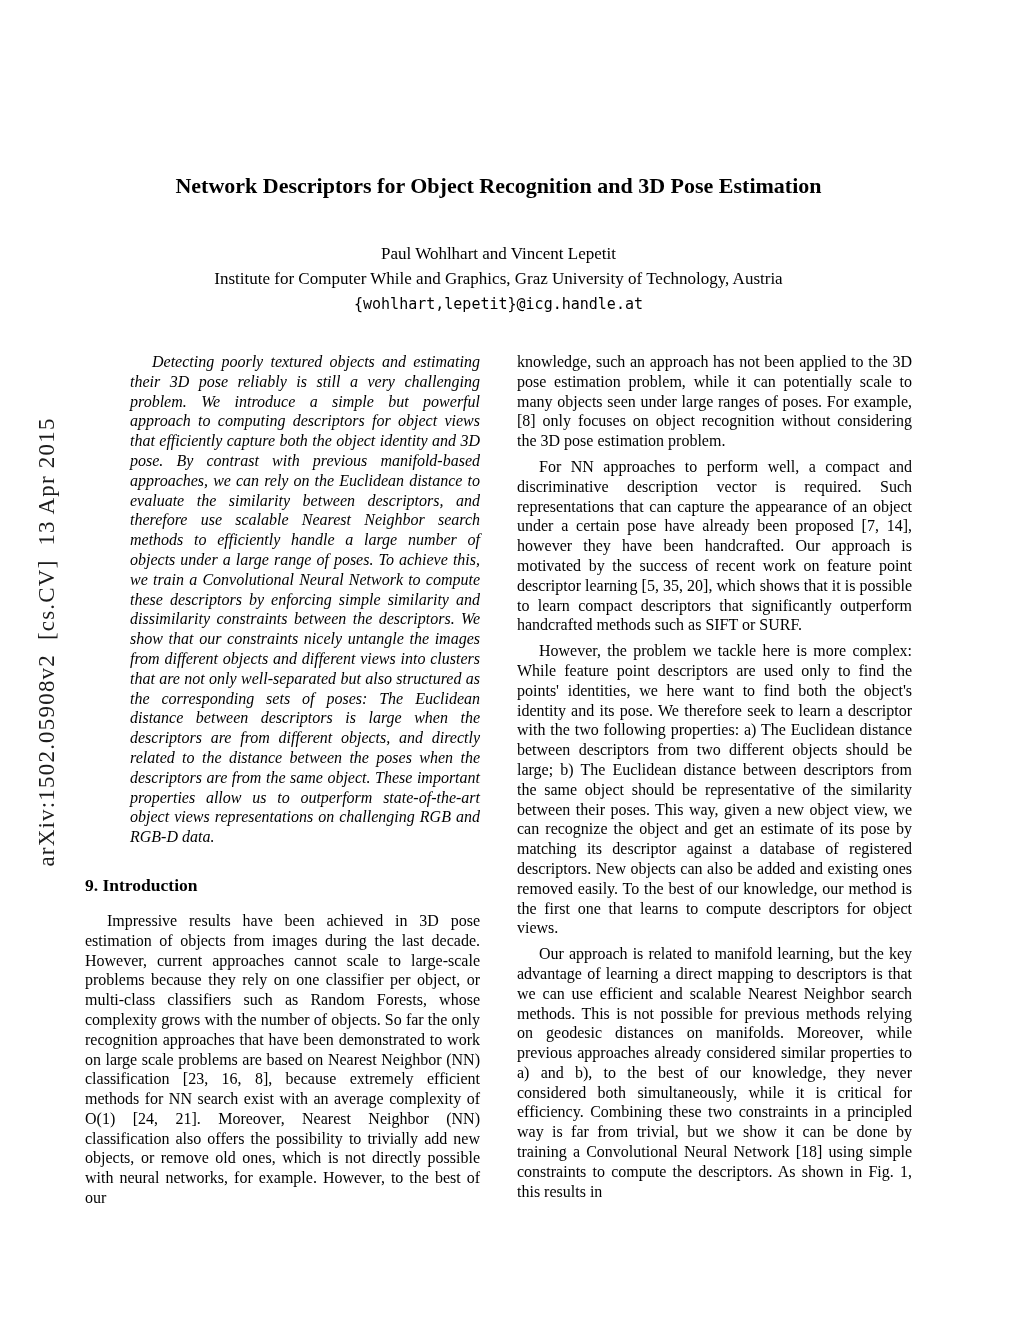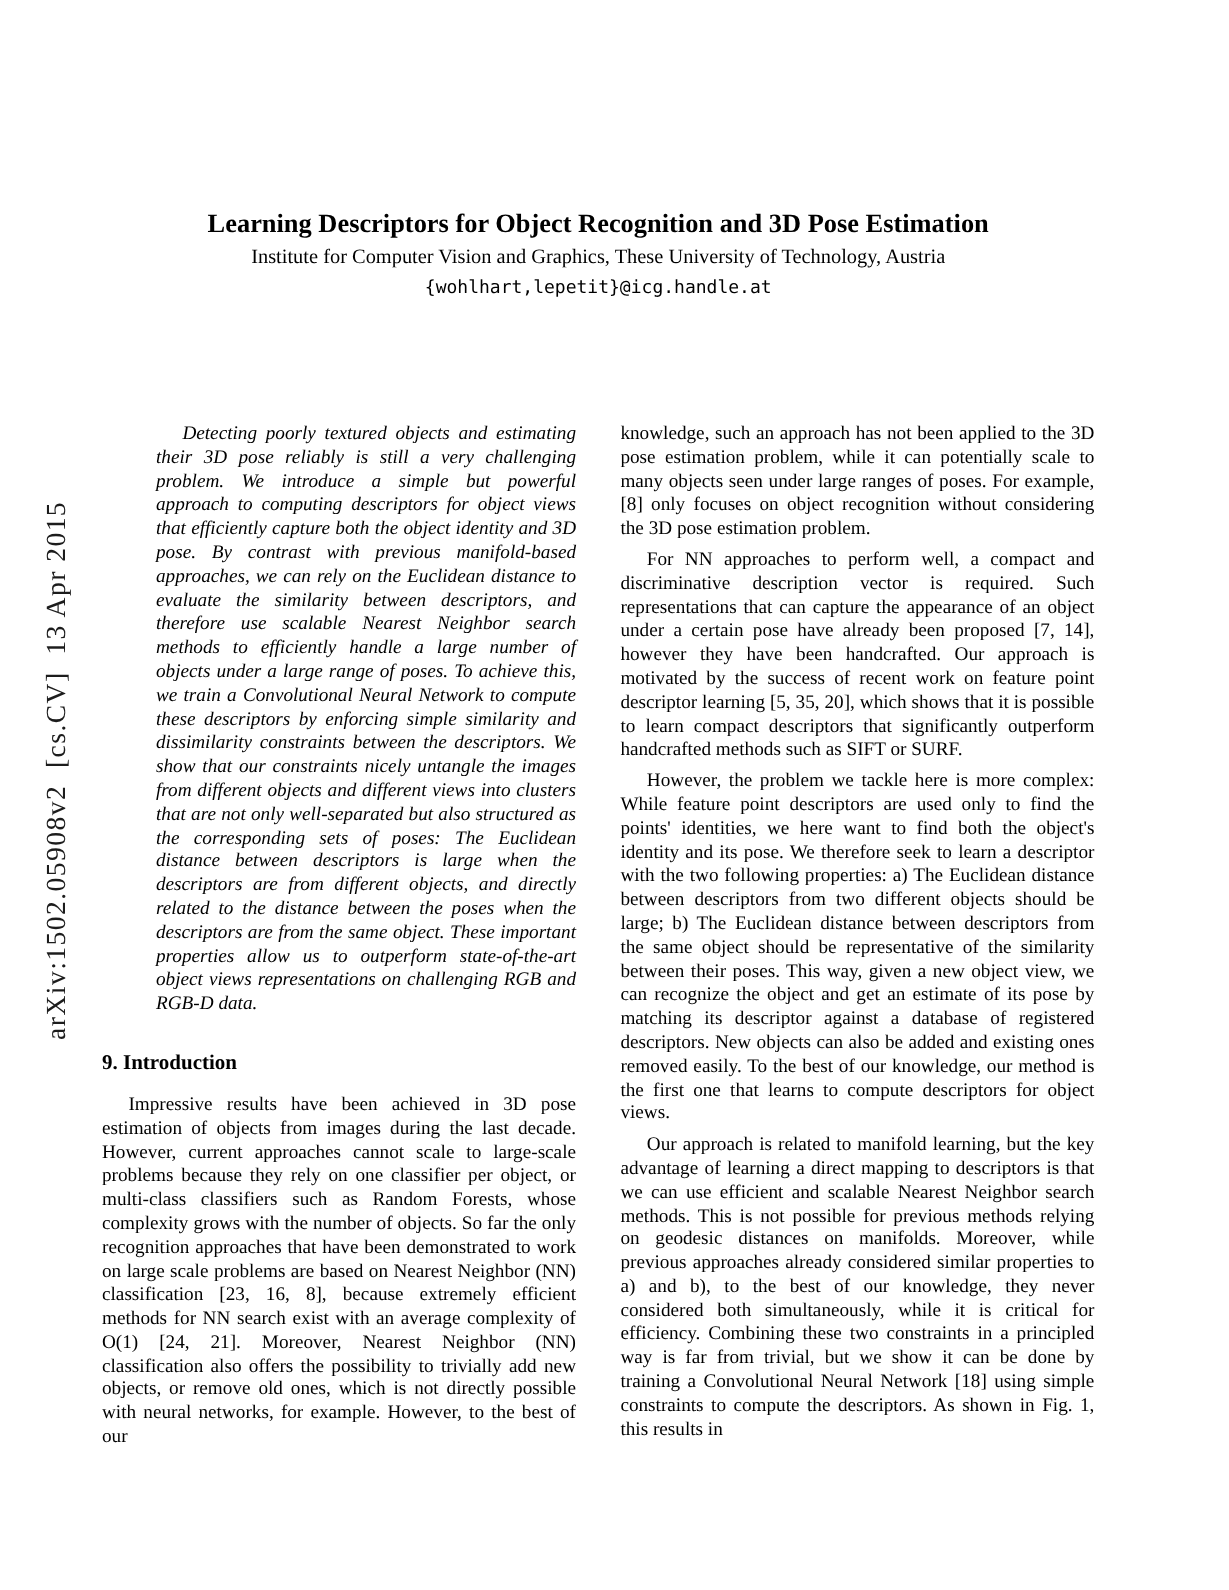--- a/index.html
+++ b/index.html
@@ -75,22 +75,23 @@
   }
 </style>
 </head>
 <body>
 
 <div class="page">
 
   <div class="arxiv-stamp">arXiv:1502.05908v2  [cs.CV]  13 Apr 2015</div>
 
   <div class="header">
-    <div class="title">Learning Descriptors for Object Recognition and 3D Pose Estimation</div>
-    <div class="affiliation">Institute for Computer Vision and Graphics, These University of Technology, Austria</div>
+    <div class="title">Network Descriptors for Object Recognition and 3D Pose Estimation</div>
+    <div class="authors">Paul Wohlhart and Vincent Lepetit</div>
+    <div class="affiliation">Institute for Computer While and Graphics, Graz University of Technology, Austria</div>
     <div class="email">{wohlhart,lepetit}@icg.handle.at</div>
   </div>
 
   <div class="columns">
 
     <div class="col">
       <p class="body-par abstract-text">Detecting poorly textured objects and estimating their 3D pose reliably is still a very challenging problem. We introduce a simple but powerful approach to computing descriptors for object views that efficiently capture both the object identity and 3D pose. By contrast with previous manifold-based approaches, we can rely on the Euclidean distance to evaluate the similarity between descriptors, and therefore use scalable Nearest Neighbor search methods to efficiently handle a large number of objects under a large range of poses. To achieve this, we train a Convolutional Neural Network to compute these descriptors by enforcing simple similarity and dissimilarity constraints between the descriptors. We show that our constraints nicely untangle the images from different objects and different views into clusters that are not only well-separated but also structured as the corresponding sets of poses: The Euclidean distance between descriptors is large when the descriptors are from different objects, and directly related to the distance between the poses when the descriptors are from the same object. These important properties allow us to outperform state-of-the-art object views representations on challenging RGB and RGB-D data.</p>
 
       <div class="section-heading">9. Introduction</div>
       <p class="body-par">Impressive results have been achieved in 3D pose estimation of objects from images during the last decade. However, current approaches cannot scale to large-scale problems because they rely on one classifier per object, or multi-class classifiers such as Random Forests, whose complexity grows with the number of objects. So far the only recognition approaches that have been demonstrated to work on large scale problems are based on Nearest Neighbor (NN) classification [23, 16, 8], because extremely efficient methods for NN search exist with an average complexity of O(1) [24, 21]. Moreover, Nearest Neighbor (NN) classification also offers the possibility to trivially add new objects, or remove old ones, which is not directly possible with neural networks, for example. However, to the best of our</p>

